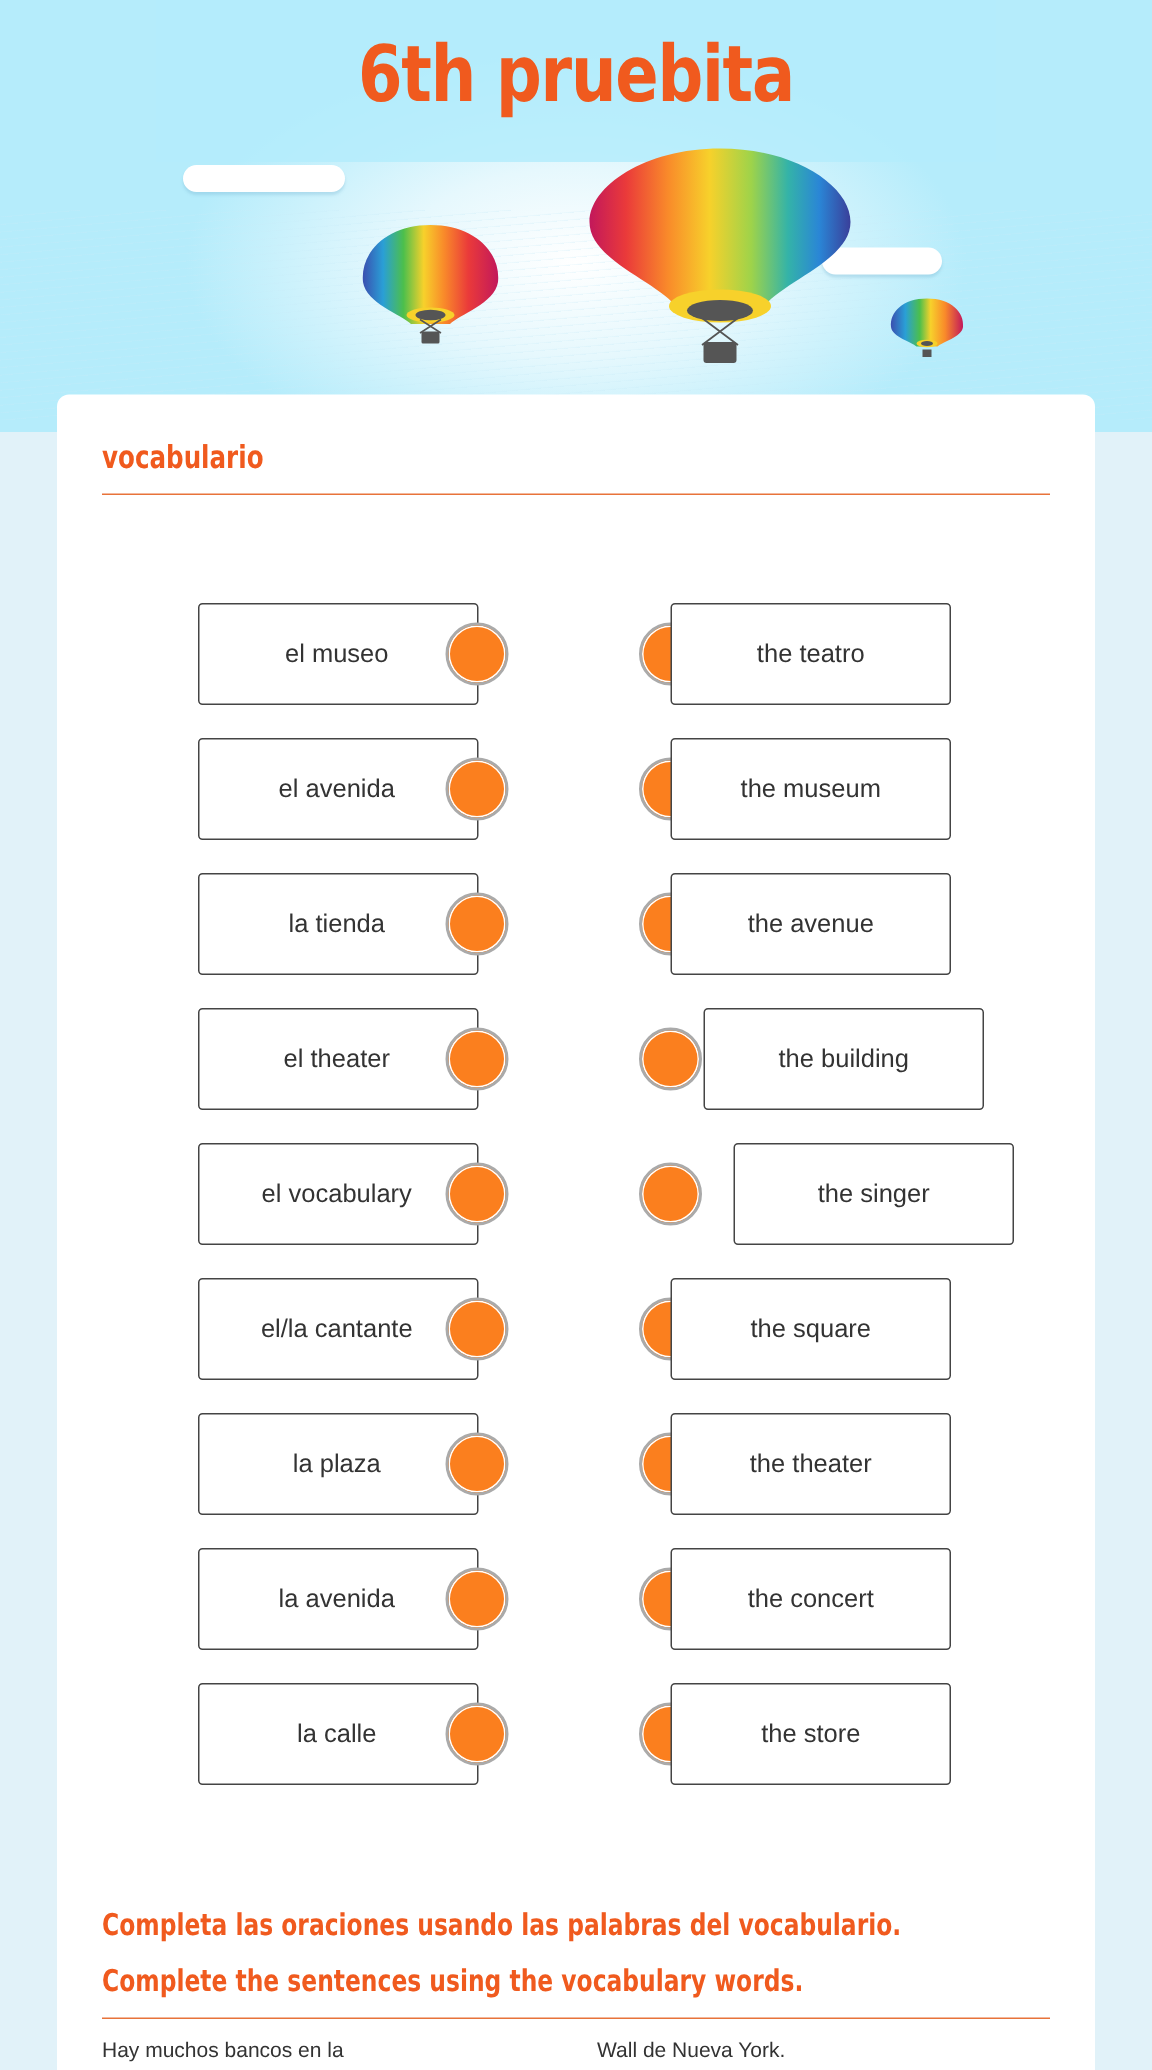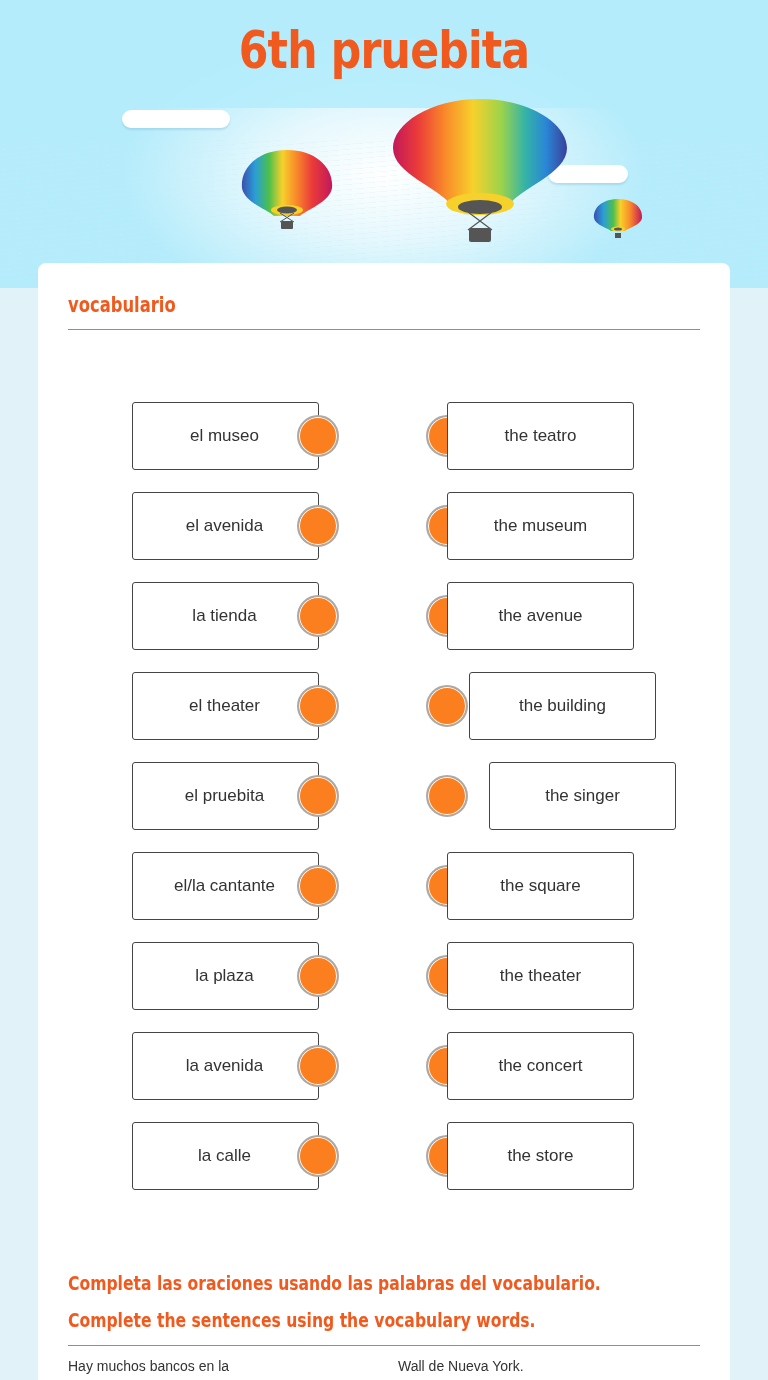--- a/index.html
+++ b/index.html
@@ -164,21 +164,21 @@
     <div class="match-box left-box" style="top:409px;">
         <span>el theater</span>
       </div>
     <div class="dot" style="left:259px;top:422px;"></div>
     <div class="dot" style="left:388px;top:422px;"></div>
     <div class="match-box right-box" style="top:409px;margin-left:22px;">
         <span>the building</span>
       </div>
 
     <div class="match-box left-box" style="top:499px;">
-        <span>el pruebita</span>
+        <span>el vocabulary</span>
       </div>
     <div class="dot" style="left:259px;top:512px;"></div>
     <div class="dot" style="left:388px;top:512px;"></div>
     <div class="match-box right-box" style="top:499px;margin-left:42px;">
         <span>the singer</span>
       </div>
 
     <div class="match-box left-box" style="top:589px;">
         <span>el/la cantante</span>
       </div>

